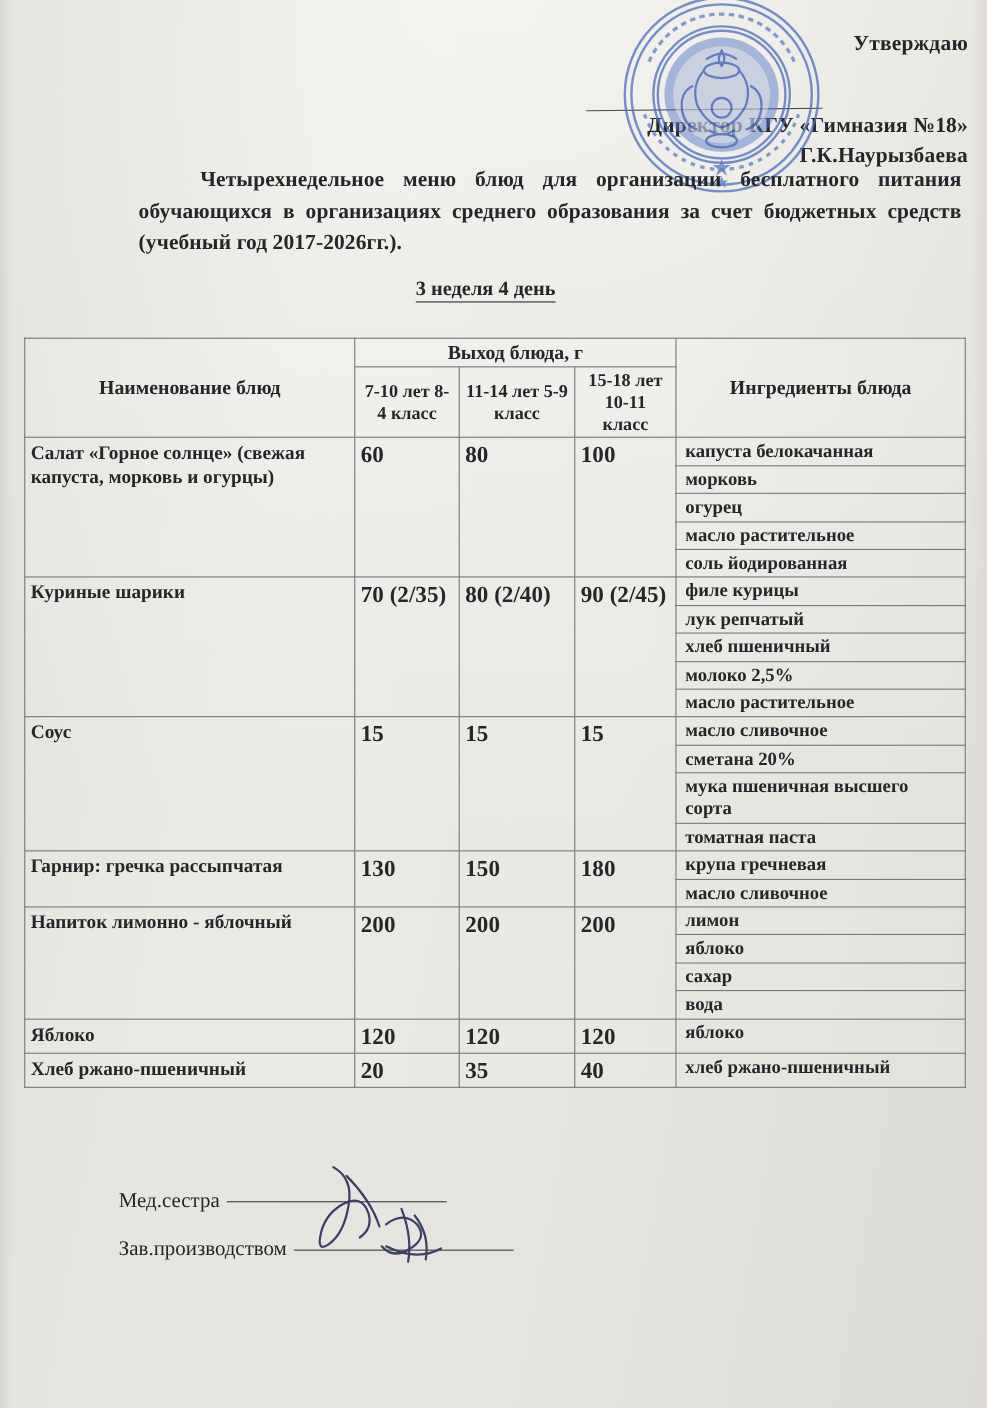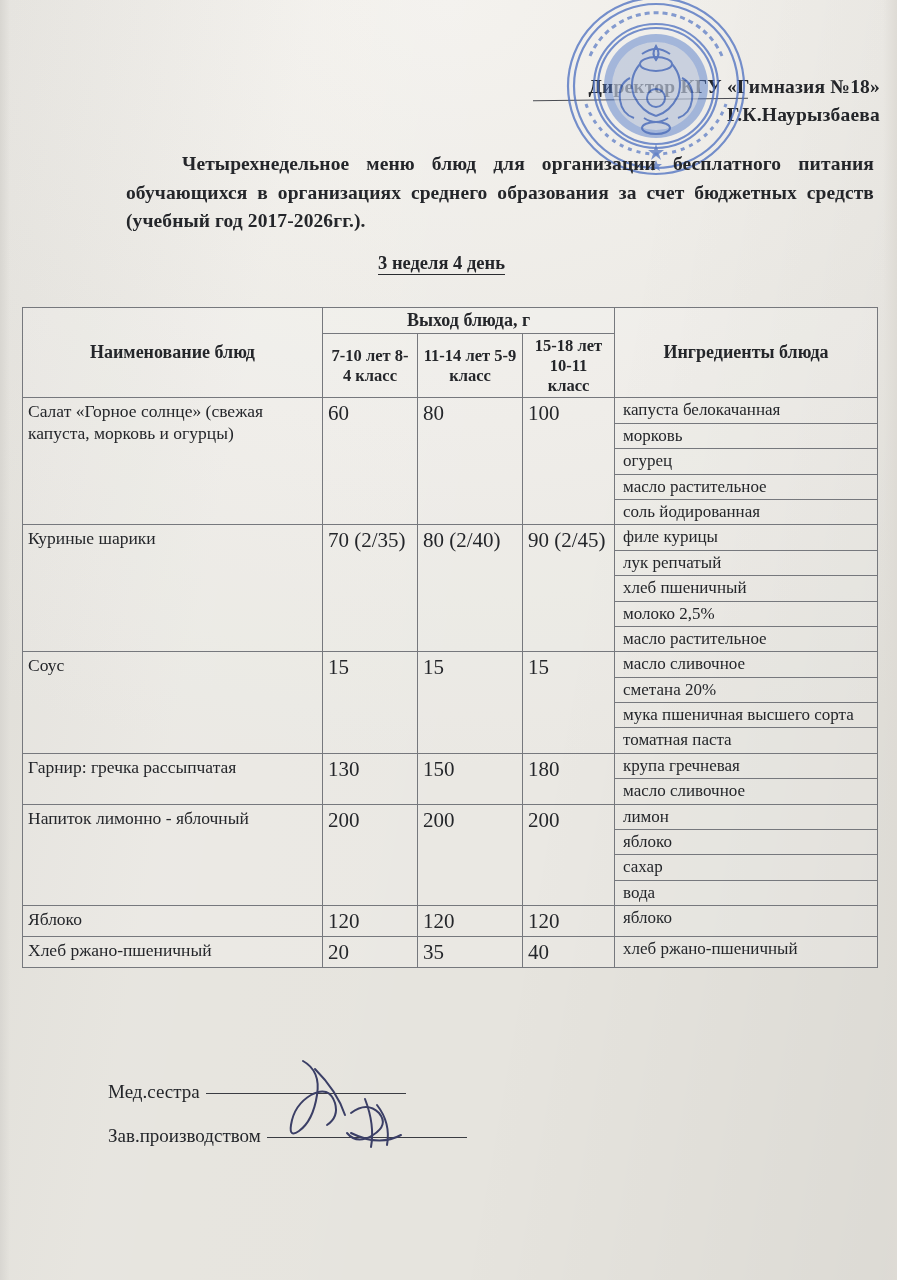--- a/index.html
+++ b/index.html
@@ -61,21 +61,21 @@
   .tbl{
     position:absolute;left:22px;top:307px;width:855px;
     border-collapse:collapse;
     font-size:17px;
     table-layout:fixed;
   }
   .tbl td,.tbl th{
     border:1.1px solid #76787d;
     padding:2px 5px;
     vertical-align:top;
-    font-weight:normal;
+    font-weight:bold;
     background:rgba(255,255,255,0.16);
   }
   .tbl th{font-weight:bold;text-align:center;vertical-align:middle;}
   col.c-name{width:300px;}
   col.c-a{width:95px;}
   col.c-b{width:105px;}
   col.c-c{width:92px;}
   col.c-ing{width:263px;}
 
   .hdr-name{font-size:18px;}
@@ -101,20 +101,21 @@
   .scribble{position:absolute;left:255px;top:1055px;width:260px;height:115px;pointer-events:none;}
 </style>
 </head>
 <body>
 
 <div class="paper"></div>
 <div class="edge-left"></div>
 <div class="edge-right"></div>
 
 <div class="approve">
+  <span class="l1">Утверждаю</span>
   <span class="l2">Директор КГУ «Гимназия №18»</span>
   <span class="l3">Г.К.Наурызбаева</span>
 </div>
 <div class="sign-rule"></div>
 
 <svg class="stamp" viewBox="0 0 200 185">
   <g fill="none" stroke="#4a6ec0" stroke-width="2.2" opacity="0.85">
     <circle cx="100" cy="92" r="88"></circle>
     <circle cx="100" cy="92" r="82"></circle>
     <circle cx="100" cy="92" r="62"></circle>

